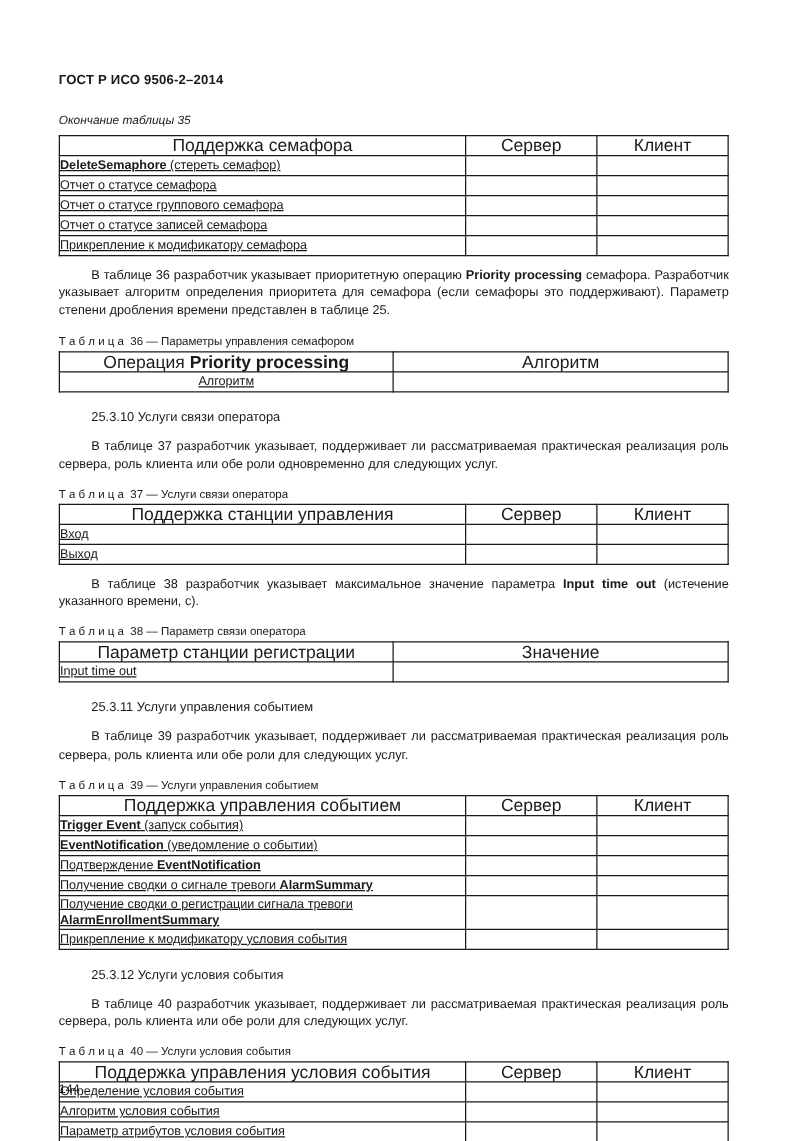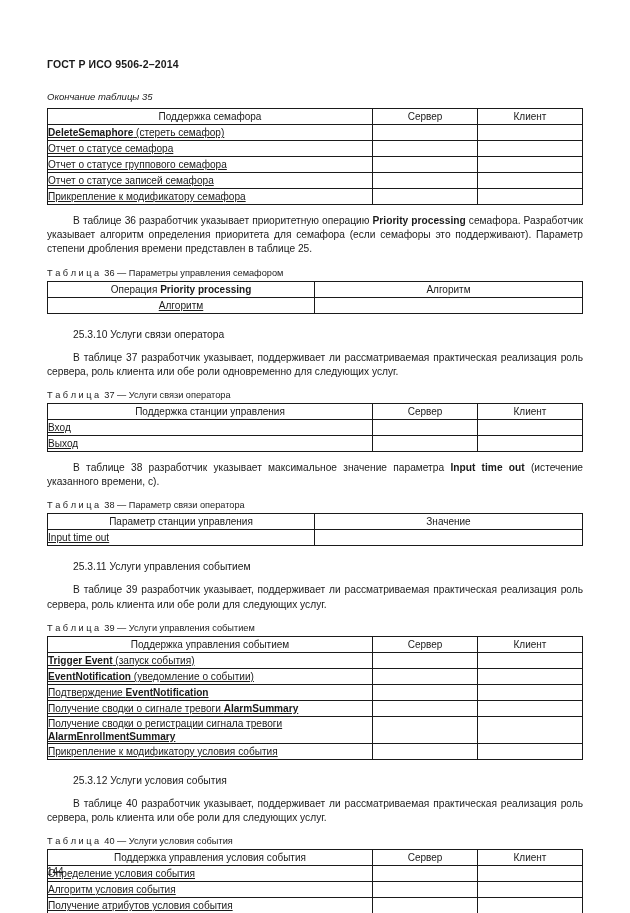--- a/index.html
+++ b/index.html
@@ -74,21 +74,21 @@
     table-layout: fixed;
     margin: 0 0 2px 0;
   }
   table.gtbl td, table.gtbl th {
     border: 0.9px solid #1a1a1a;
     padding: 0;
     vertical-align: middle;
   }
   table.gtbl th {
     font-weight: normal;
-    font-size: 10px;
+    font-size: 14px;
     height: 15px;
     line-height: 11px;
     border-bottom-width: 1.6px;
   }
   table.gtbl td {
     font-size: 10.1px;
     height: 15px;
     line-height: 13px;
   }
   .c-txt {
@@ -223,21 +223,21 @@
 
     <div class="tbl-caption"><span>Т а б л и ц а  38 — </span><span>Параметр связи оператора</span></div>
 
     <table class="gtbl">
       <colgroup>
           <col style="width:267px">
           <col style="width:268px">
         </colgroup>
       <thead>
         <tr>
-          <th>Параметр станции управления</th>
+          <th>Параметр станции регистрации</th>
           <th>Значение</th>
         </tr>
       </thead>
       <tbody>
         <tr>
           <td class="c-txt">Input time out</td>
           <td></td>
         </tr>
       </tbody>
     </table>
@@ -317,21 +317,21 @@
           <td class="c-txt">Определение условия события</td>
           <td></td>
           <td></td>
         </tr>
         <tr>
           <td class="c-txt">Алгоритм условия события</td>
           <td></td>
           <td></td>
         </tr>
         <tr>
-          <td class="c-txt">Получение атрибутов условия события</td>
+          <td class="c-txt">Параметр атрибутов условия события</td>
           <td></td>
           <td></td>
         </tr>
 
       </tbody>
     </table>
 
   </div>
 
   <div class="pagenum">144</div>

